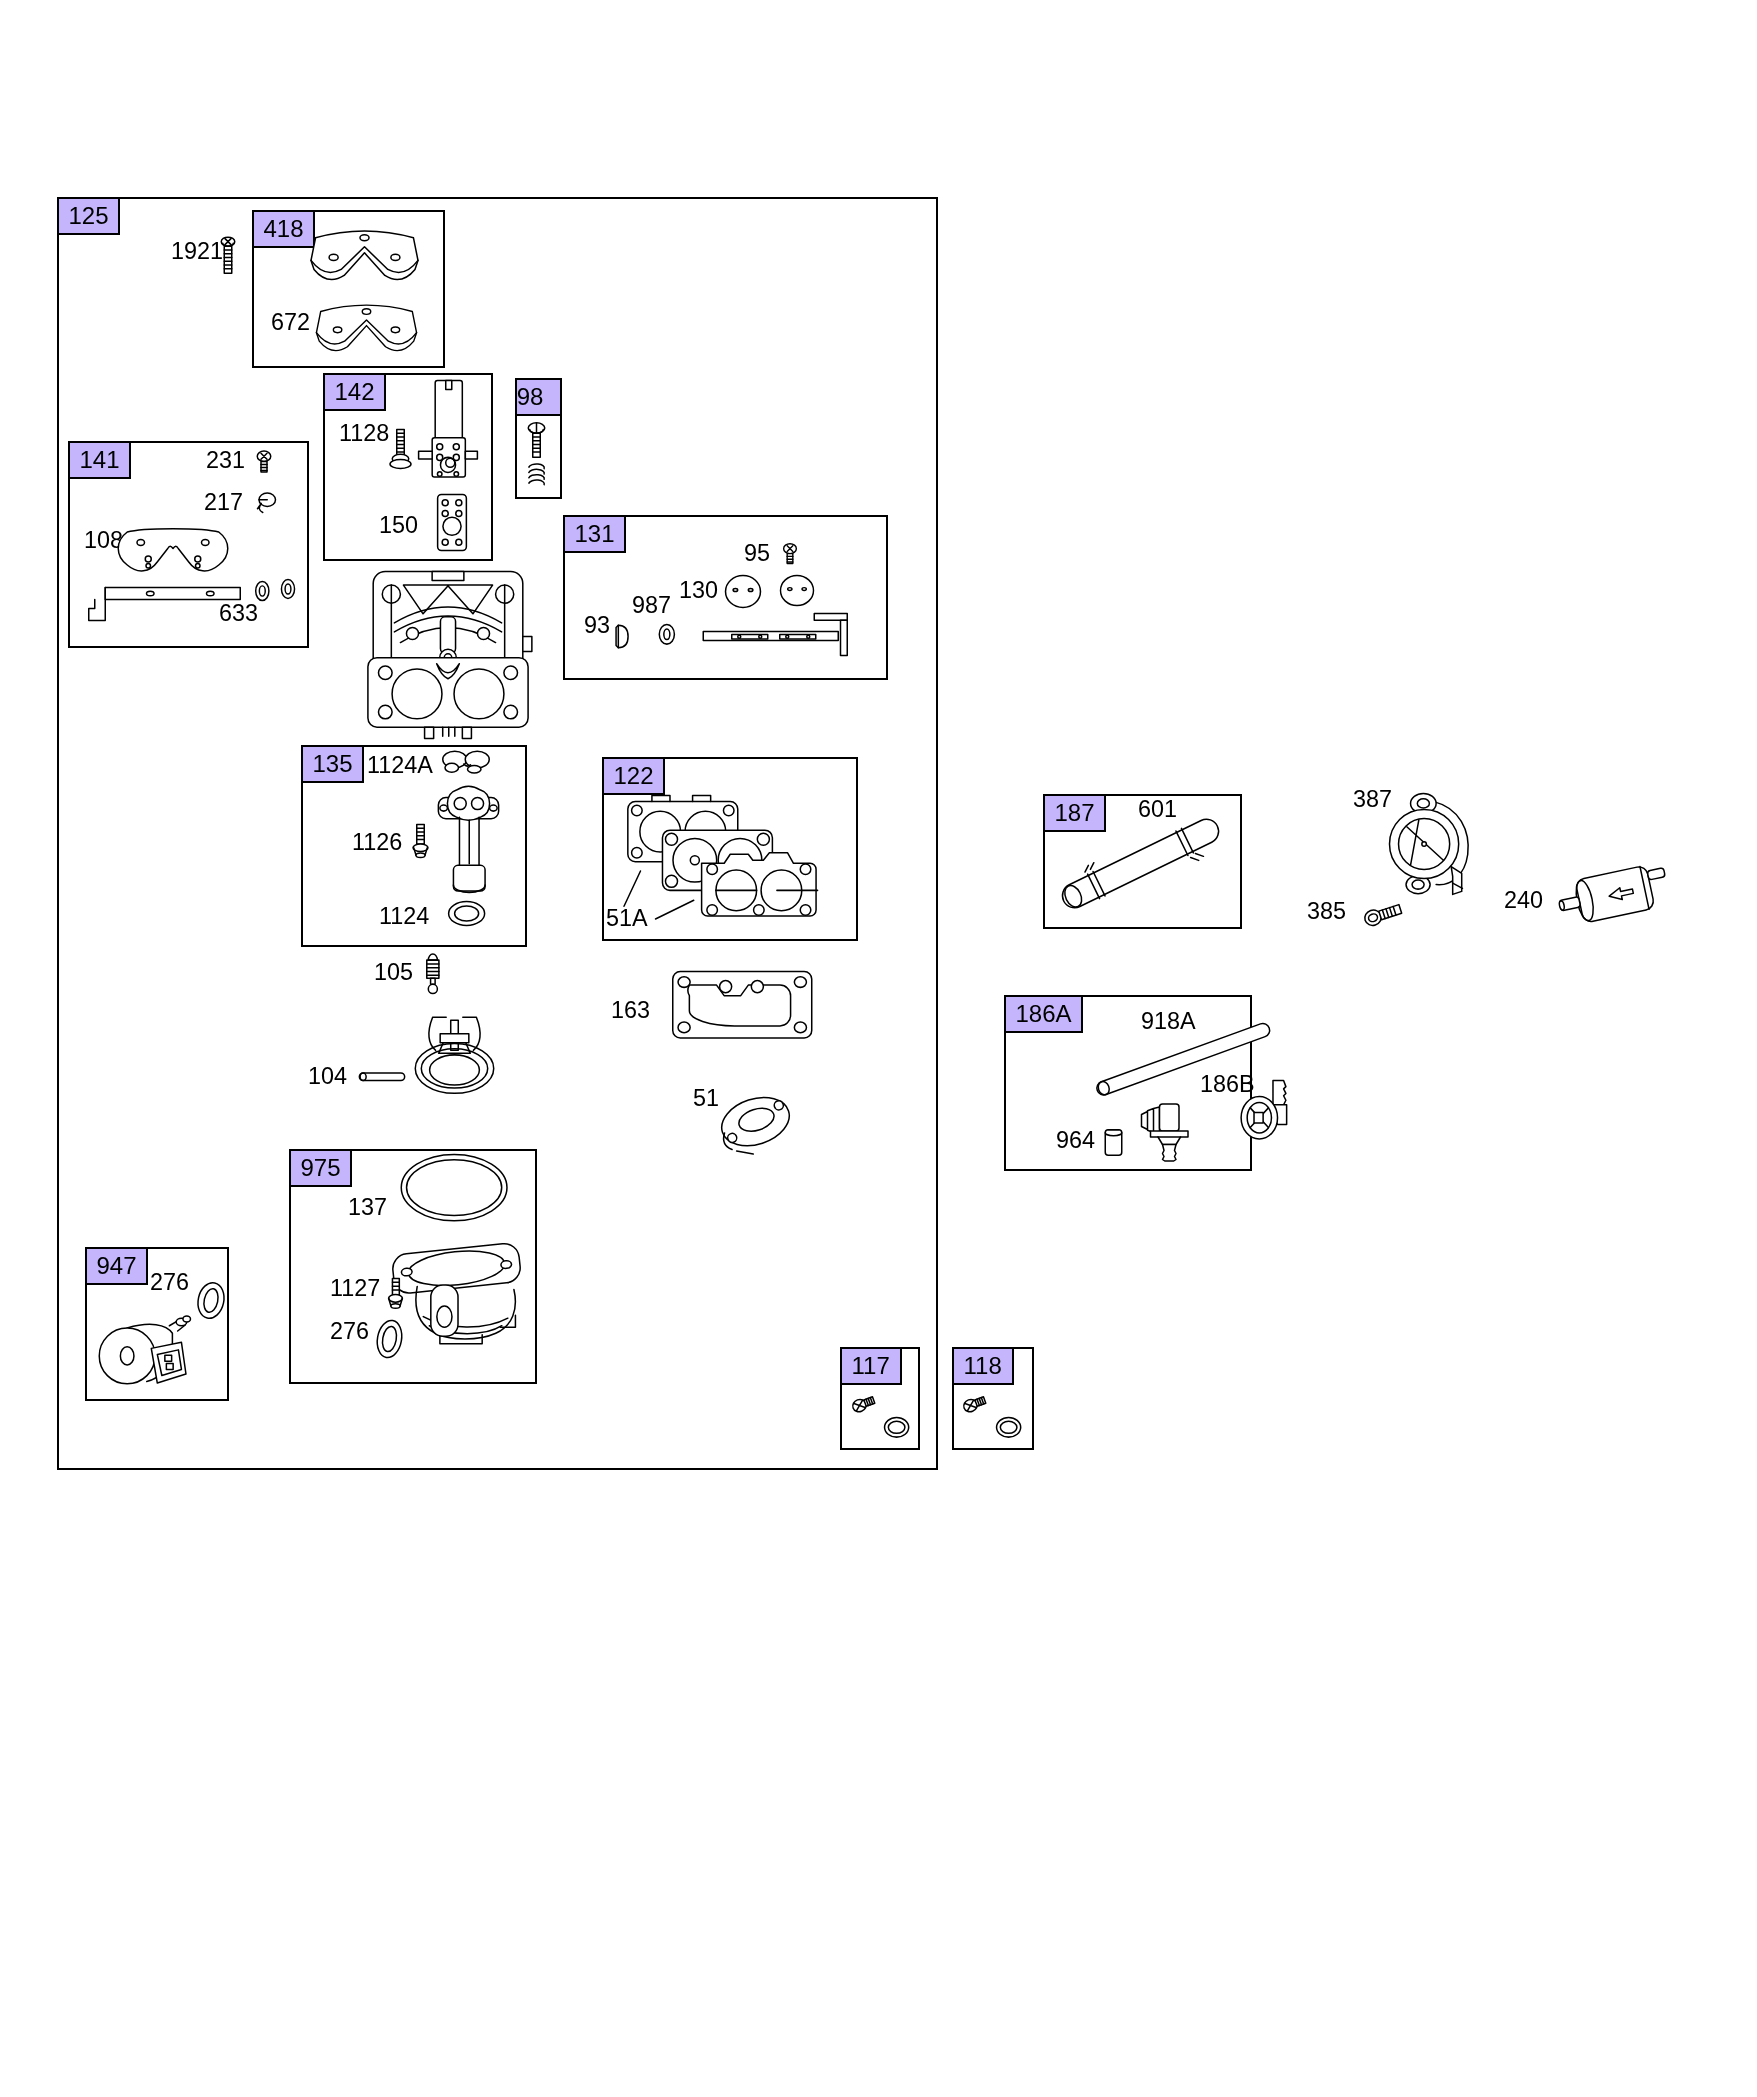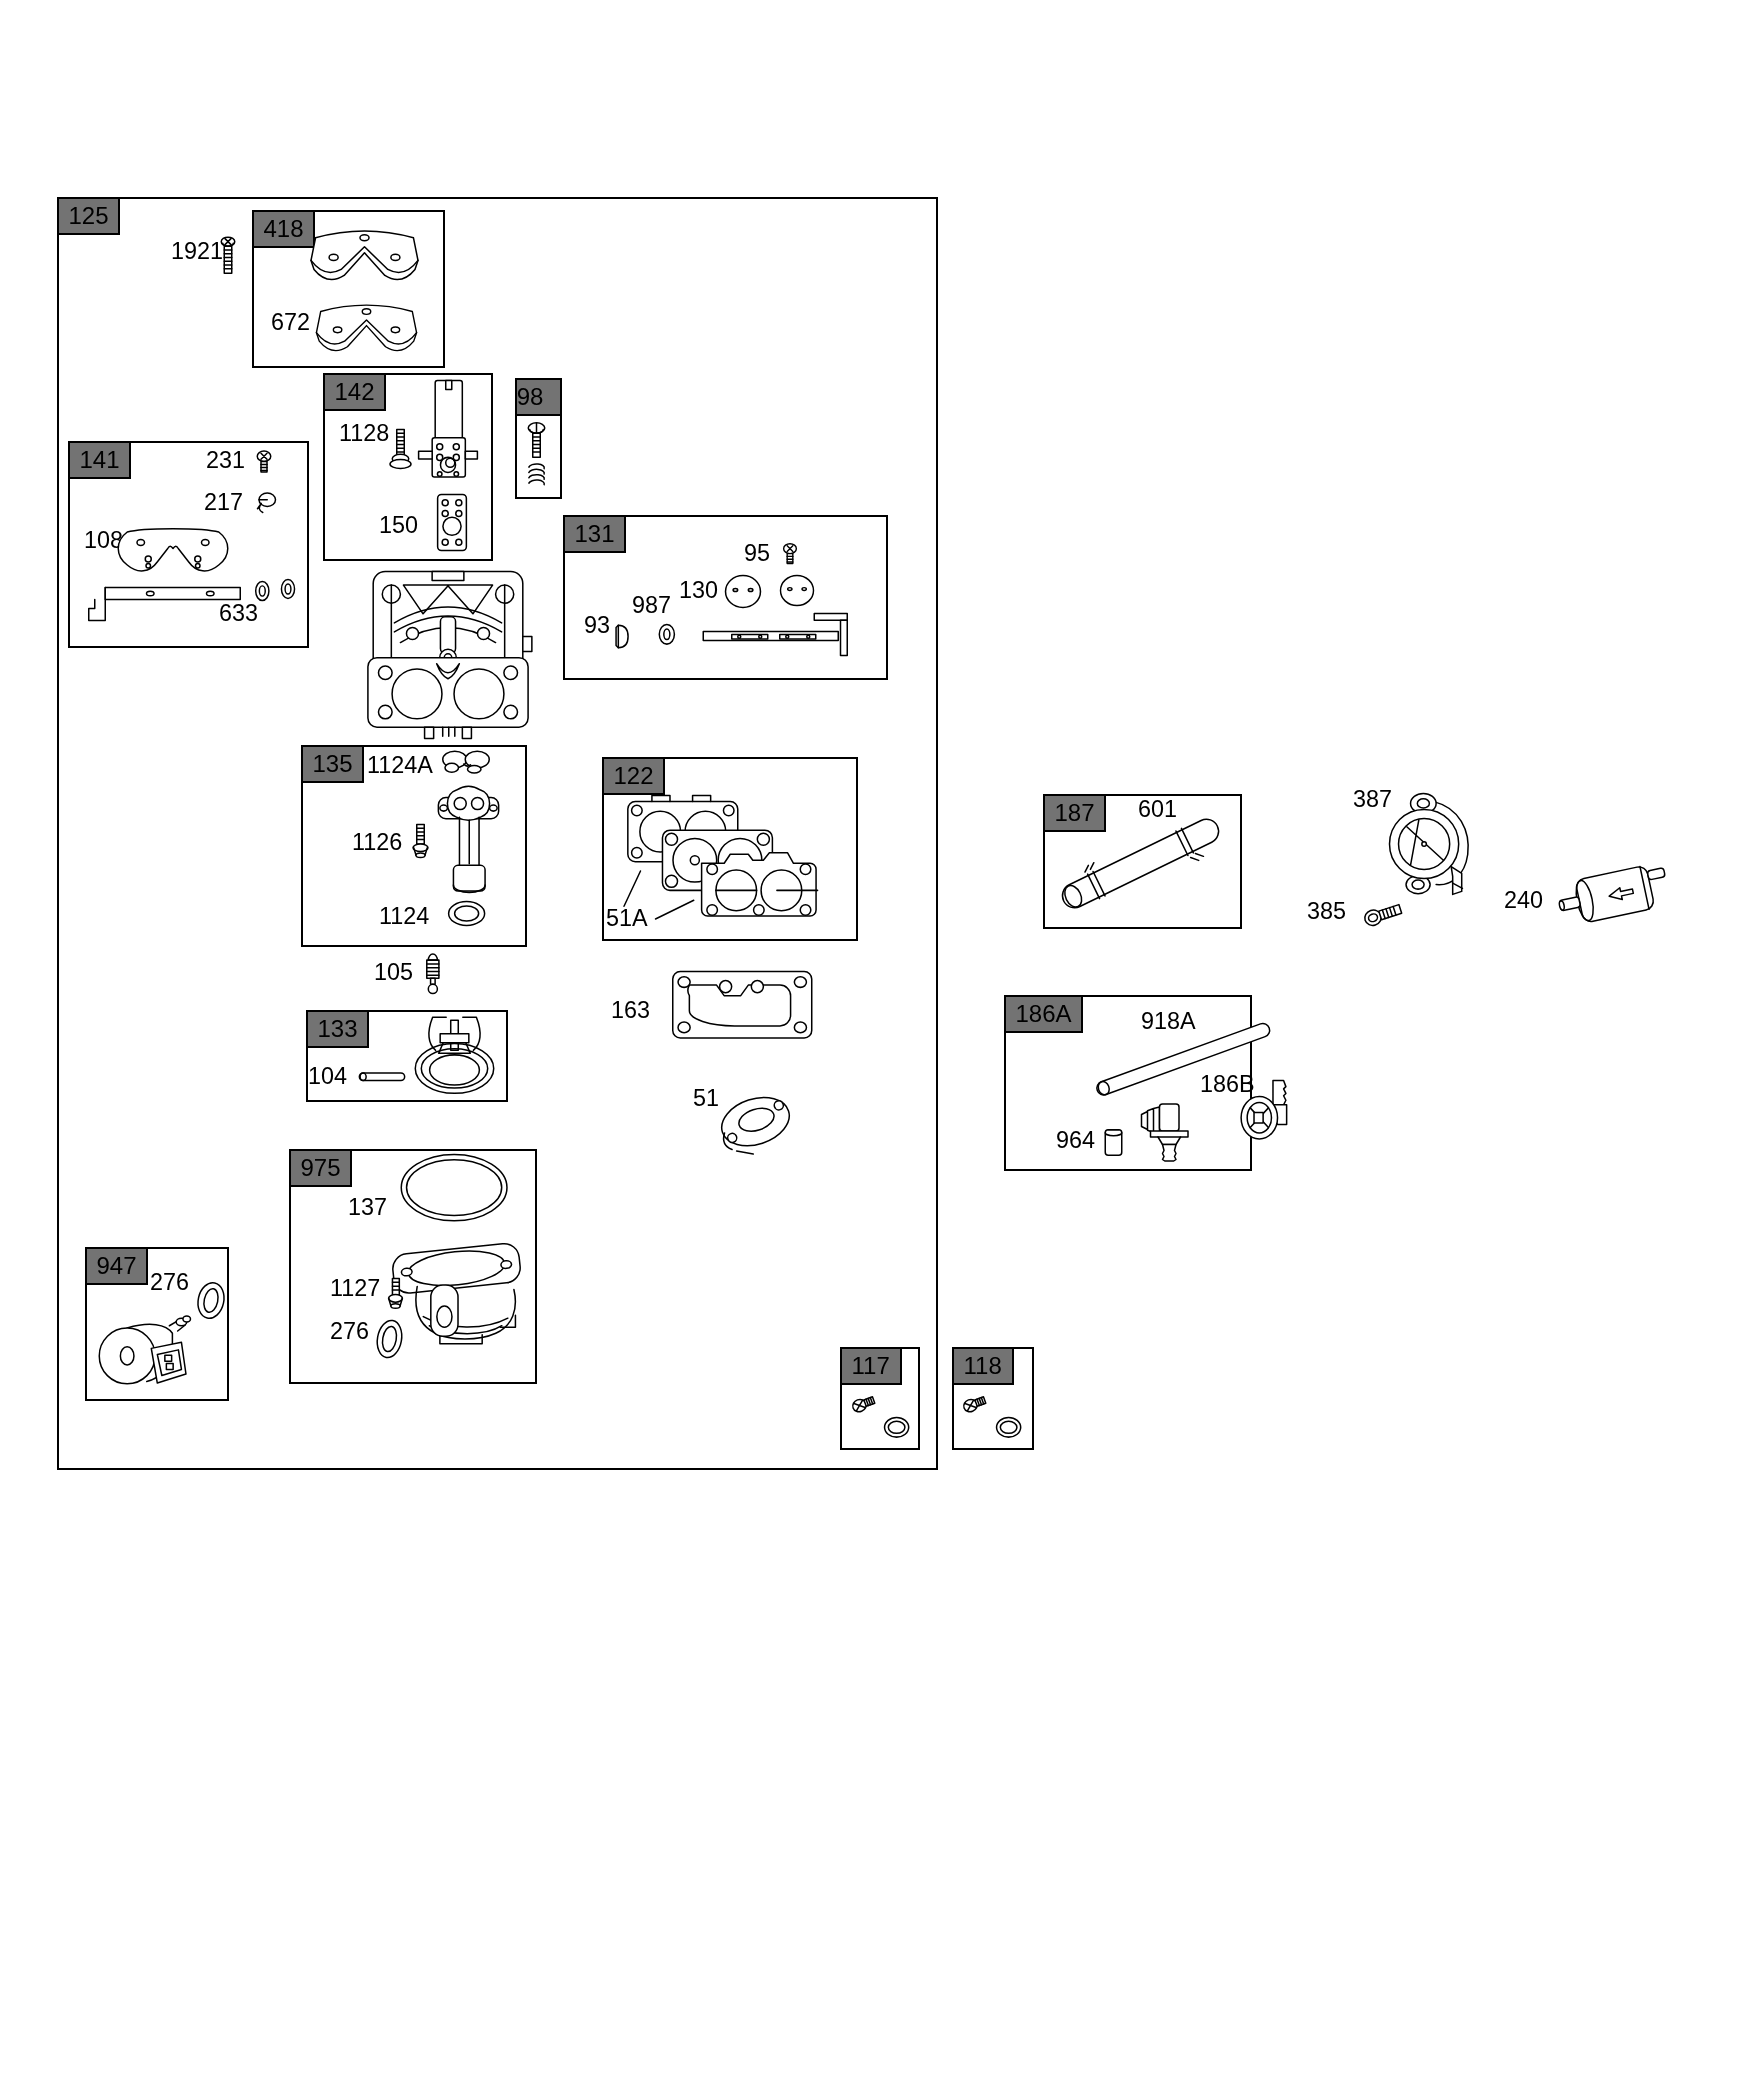--- a/index.html
+++ b/index.html
@@ -1,19 +1,19 @@
 <!DOCTYPE html>
 <html style="font-size:12px"><head>
 <meta charset="utf-8">
 <style>
   html,body{margin:0;padding:0;background:#fff}
   #page{position:relative;width:1757px;height:2097px;background:#fff;
         font-family:"Liberation Sans",sans-serif;color:#000;overflow:hidden}
   .gbox{position:absolute;border:2.3px solid #000;background:transparent}
-  .lbox{position:absolute;left:-2.3px;top:-2.3px;border:2.3px solid #000;background:#737373;
+  .lbox{position:absolute;left:-2.3px;top:-2.3px;border:2.3px solid #000;background:#c4b5fd;
         padding:3.8px 9.8px;font-size:24px;line-height:1.1;white-space:nowrap}
   .plabel{position:absolute;font-size:23.4px;line-height:1;white-space:nowrap}
   .icon{position:absolute}
   .icon svg{display:block;overflow:visible;width:100%;height:100%}
   .icon path,.icon rect,.icon circle,.icon ellipse,.icon line,.icon polyline,.icon polygon{
     fill:#fff;stroke:#000;stroke-width:2;stroke-linejoin:round;stroke-linecap:round}
   .icon .nf{fill:none}
 </style>
 </head>
 <body>
@@ -45,23 +45,20 @@
   </div>
 
   <div class="gbox" style="left:301px;top:745px;width:222px;height:198px">
     <div class="lbox">135</div>
   </div>
 
   <div class="gbox" style="left:602px;top:757px;width:252px;height:180px">
     <div class="lbox">122</div>
   </div>
 
-  <div class="gbox" style="left:306px;top:1010px;width:198px;height:88px">
-    <div class="lbox">133</div>
-  </div>
 
   <div class="gbox" style="left:289px;top:1149px;width:244px;height:231px">
     <div class="lbox">975</div>
   </div>
 
   <div class="gbox" style="left:85px;top:1247px;width:140px;height:150px">
     <div class="lbox">947</div>
   </div>
 
   <div class="gbox" style="left:840px;top:1347px;width:76px;height:99px">

